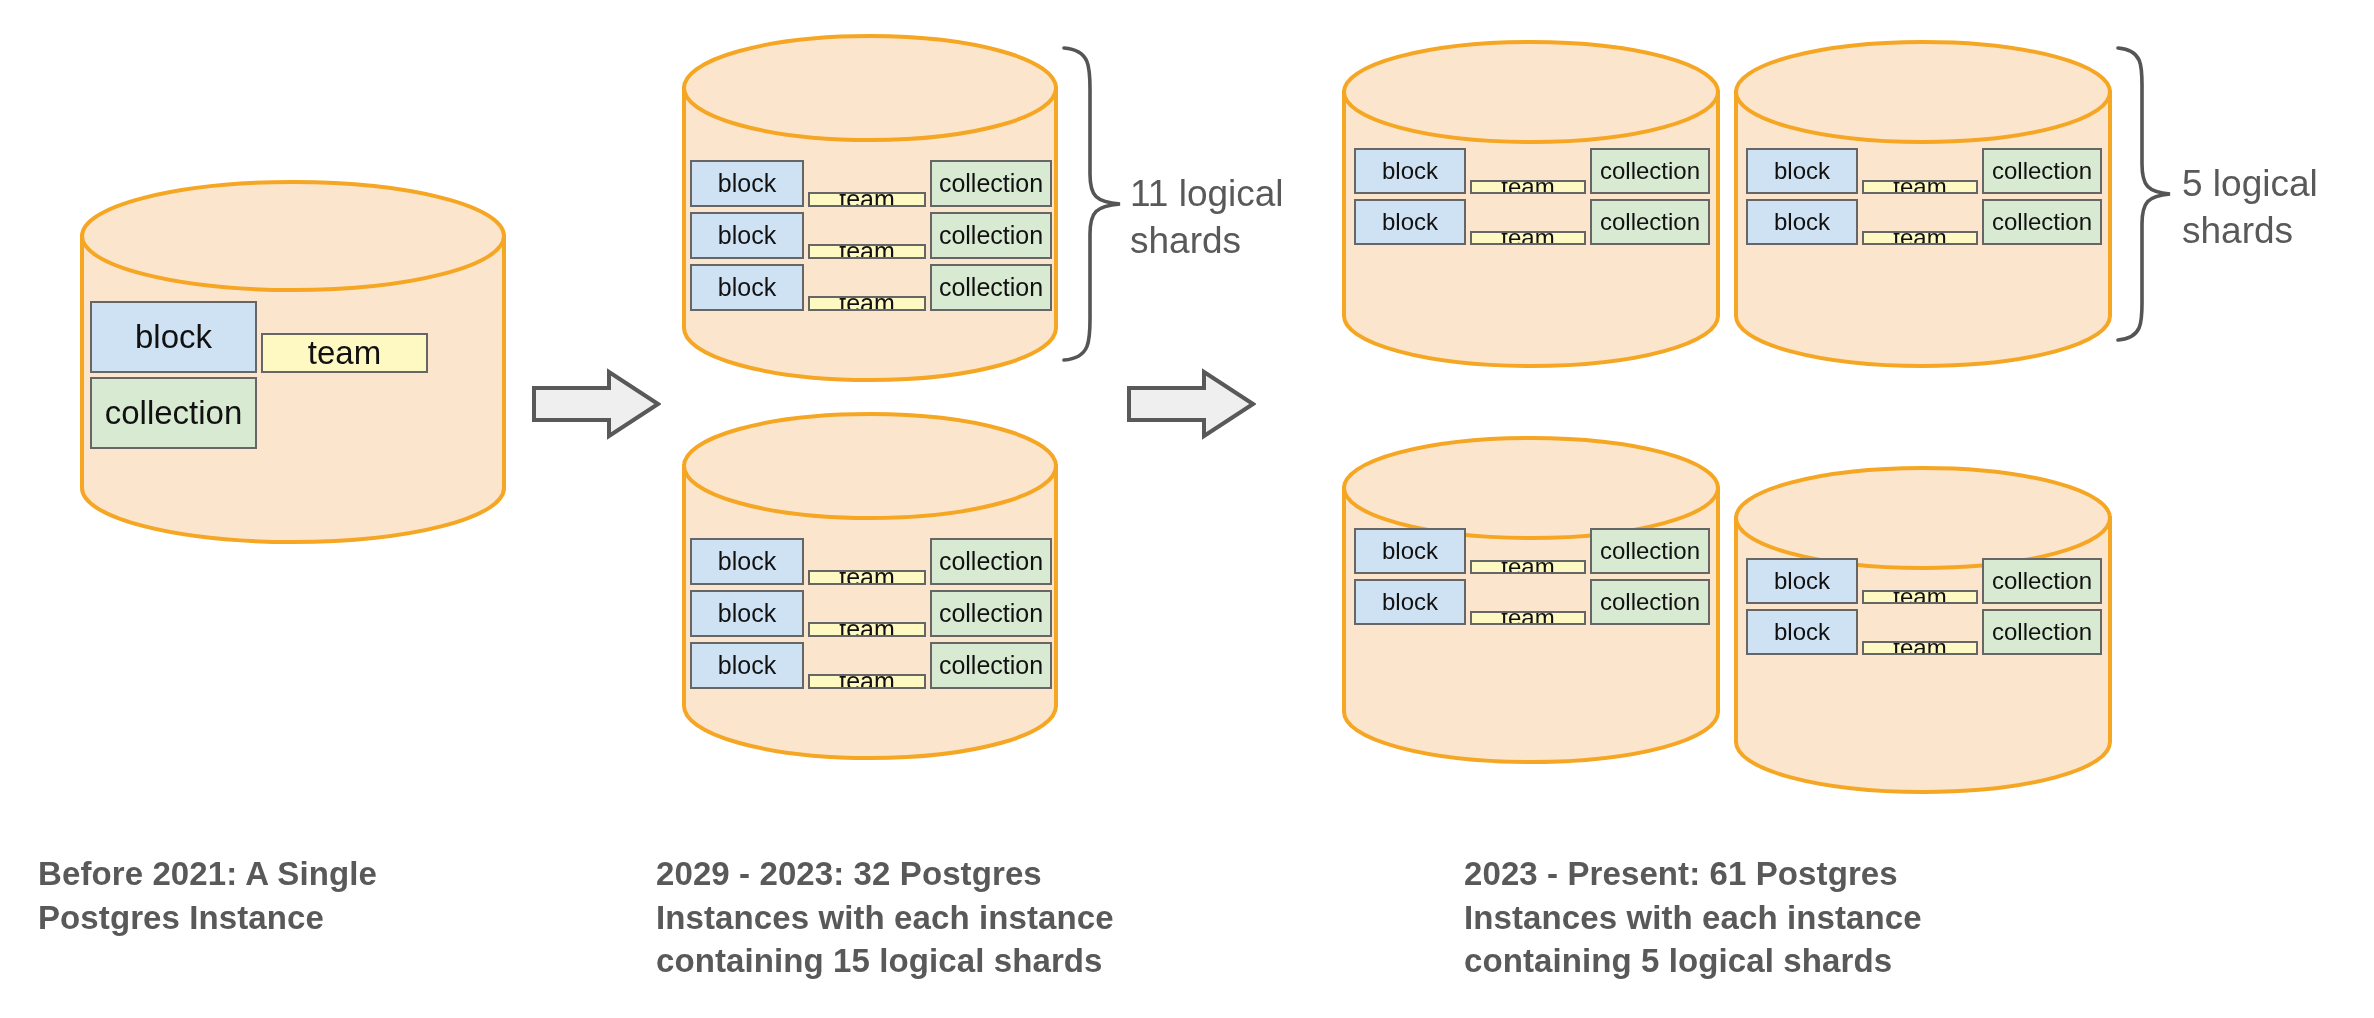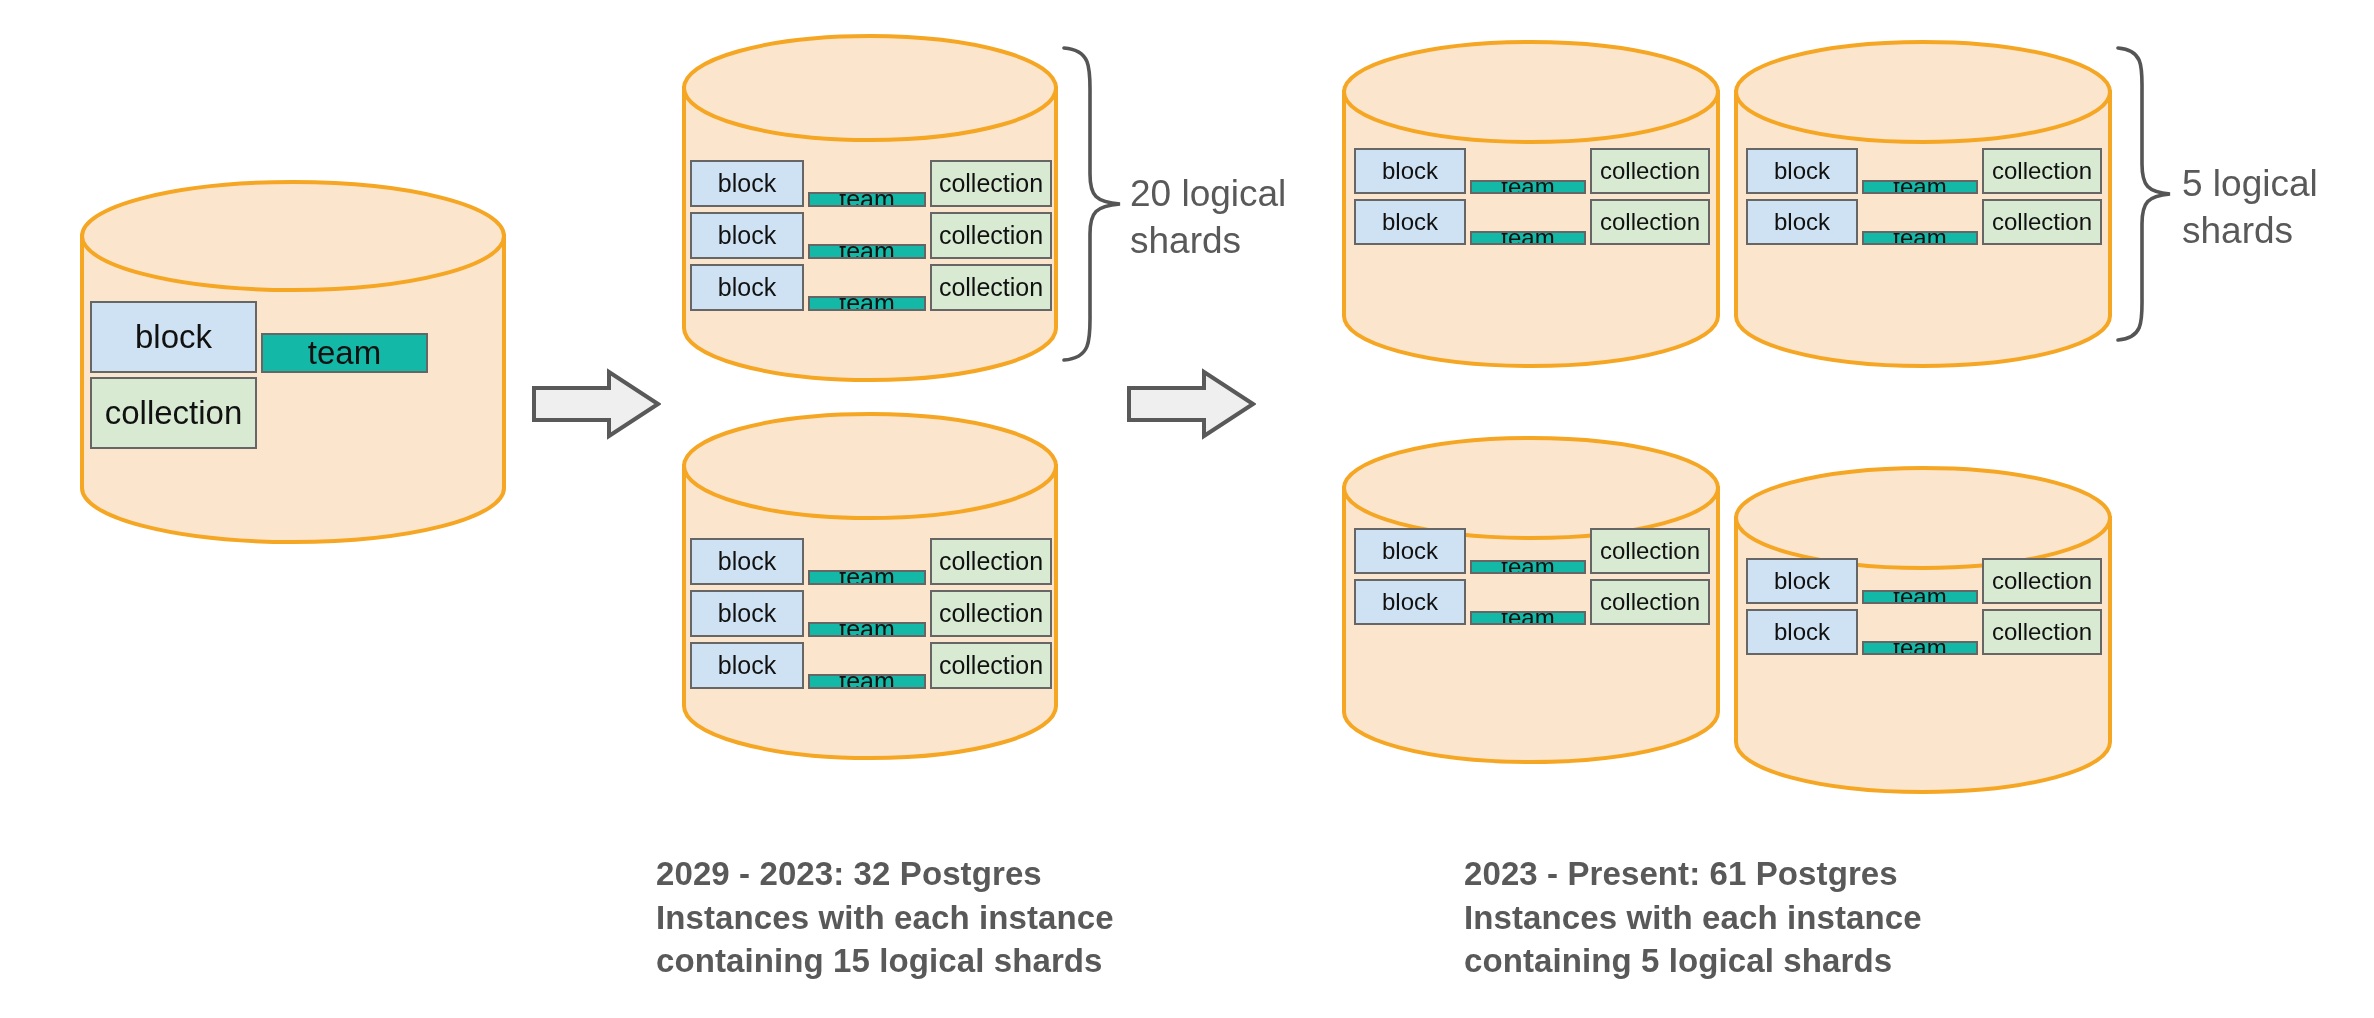--- a/index.html
+++ b/index.html
@@ -44,21 +44,21 @@
     border: 2.5px solid #666666;
     display: flex;
     align-items: center;
     justify-content: center;
     color: #111111;
     font-family: "Liberation Sans", sans-serif;
     white-space: nowrap;
     overflow: hidden;
   }
   .shard.block      { background: #cfe2f3; }
-  .shard.team       { background: #14b8a6; margin-top: 32px; }
+  .shard.team       { background: #fef9c3; margin-top: 32px; }
   .shard.collection { background: #d9ead3; }
 
   
   .arrow-svg {
     position: absolute;
   }
 
   
   .brace-svg {
     position: absolute;
@@ -96,20 +96,22 @@
       <ellipse cx="215" cy="58" rx="211" ry="54" fill="#fce5cd" stroke="#f5a623" stroke-width="4"></ellipse>
     </svg>
     <div class="shard-grid" style="left:12px; top:123px; width:330px;
                 grid-template-columns: 167px 167px; grid-template-rows: 72px 72px; gap:4px 4px;">
       <div class="shard block" style="font-size:33px;">block</div>
       <div class="shard team" style="font-size:33px;">team</div>
       <div class="shard collection" style="font-size:33px;">collection</div>
     </div>
   </div>
 
+  <div class="caption" style="left:38px; top:852px; width:440px;">Before 2021: A Single
+Postgres Instance</div>
 
   <svg class="arrow-svg" style="left:531px; top:368px; width:130px; height:72px;" viewBox="0 0 130 72">
     <path d="M3 20 L78 20 L78 4 L127 36 L78 68 L78 52 L3 52 Z" fill="#efefef" stroke="#595959" stroke-width="4" stroke-linejoin="miter"></path>
   </svg>
 
   <div class="cylinder" style="left:680px; top:32px; width:380px; height:352px;">
     <svg class="cyl-svg" viewBox="0 0 380 352" preserveAspectRatio="none">
       <path d="M4 56 L4 296 A186 52 0 0 0 376 296 L376 56 Z" fill="#fce5cd" stroke="#f5a623" stroke-width="4"></path>
       <ellipse cx="190" cy="56" rx="186" ry="52" fill="#fce5cd" stroke="#f5a623" stroke-width="4"></ellipse>
     </svg>
@@ -124,21 +126,21 @@
       <div class="shard block" style="font-size:25px;">block</div>
       <div class="shard team" style="font-size:25px;">team</div>
       <div class="shard collection" style="font-size:25px;">collection</div>
     </div>
   </div>
 
   <svg class="brace-svg" style="left:1058px; top:44px; width:68px; height:320px;" viewBox="0 0 68 320">
     <path d="M6 4 C 34 6, 32 26, 32 52 L32 130 C 32 152, 38 158, 62 160
              C 38 162, 32 168, 32 190 L32 268 C 32 294, 34 314, 6 316" fill="none" stroke="#555555" stroke-width="3.6" stroke-linecap="round"></path>
   </svg>
-  <div class="brace-label" style="left:1130px; top:170px; width:200px;">20 logical
+  <div class="brace-label" style="left:1130px; top:170px; width:200px;">11 logical
 shards</div>
 
   <div class="cylinder" style="left:680px; top:410px; width:380px; height:352px;">
     <svg class="cyl-svg" viewBox="0 0 380 352" preserveAspectRatio="none">
       <path d="M4 56 L4 296 A186 52 0 0 0 376 296 L376 56 Z" fill="#fce5cd" stroke="#f5a623" stroke-width="4"></path>
       <ellipse cx="190" cy="56" rx="186" ry="52" fill="#fce5cd" stroke="#f5a623" stroke-width="4"></ellipse>
     </svg>
     <div class="shard-grid" style="left:10px; top:128px; width:362px;
                 grid-template-columns: 114px 118px 122px; grid-template-rows: 47px 47px 47px; gap:5px 4px;">
       <div class="shard block" style="font-size:25px;">block</div>

